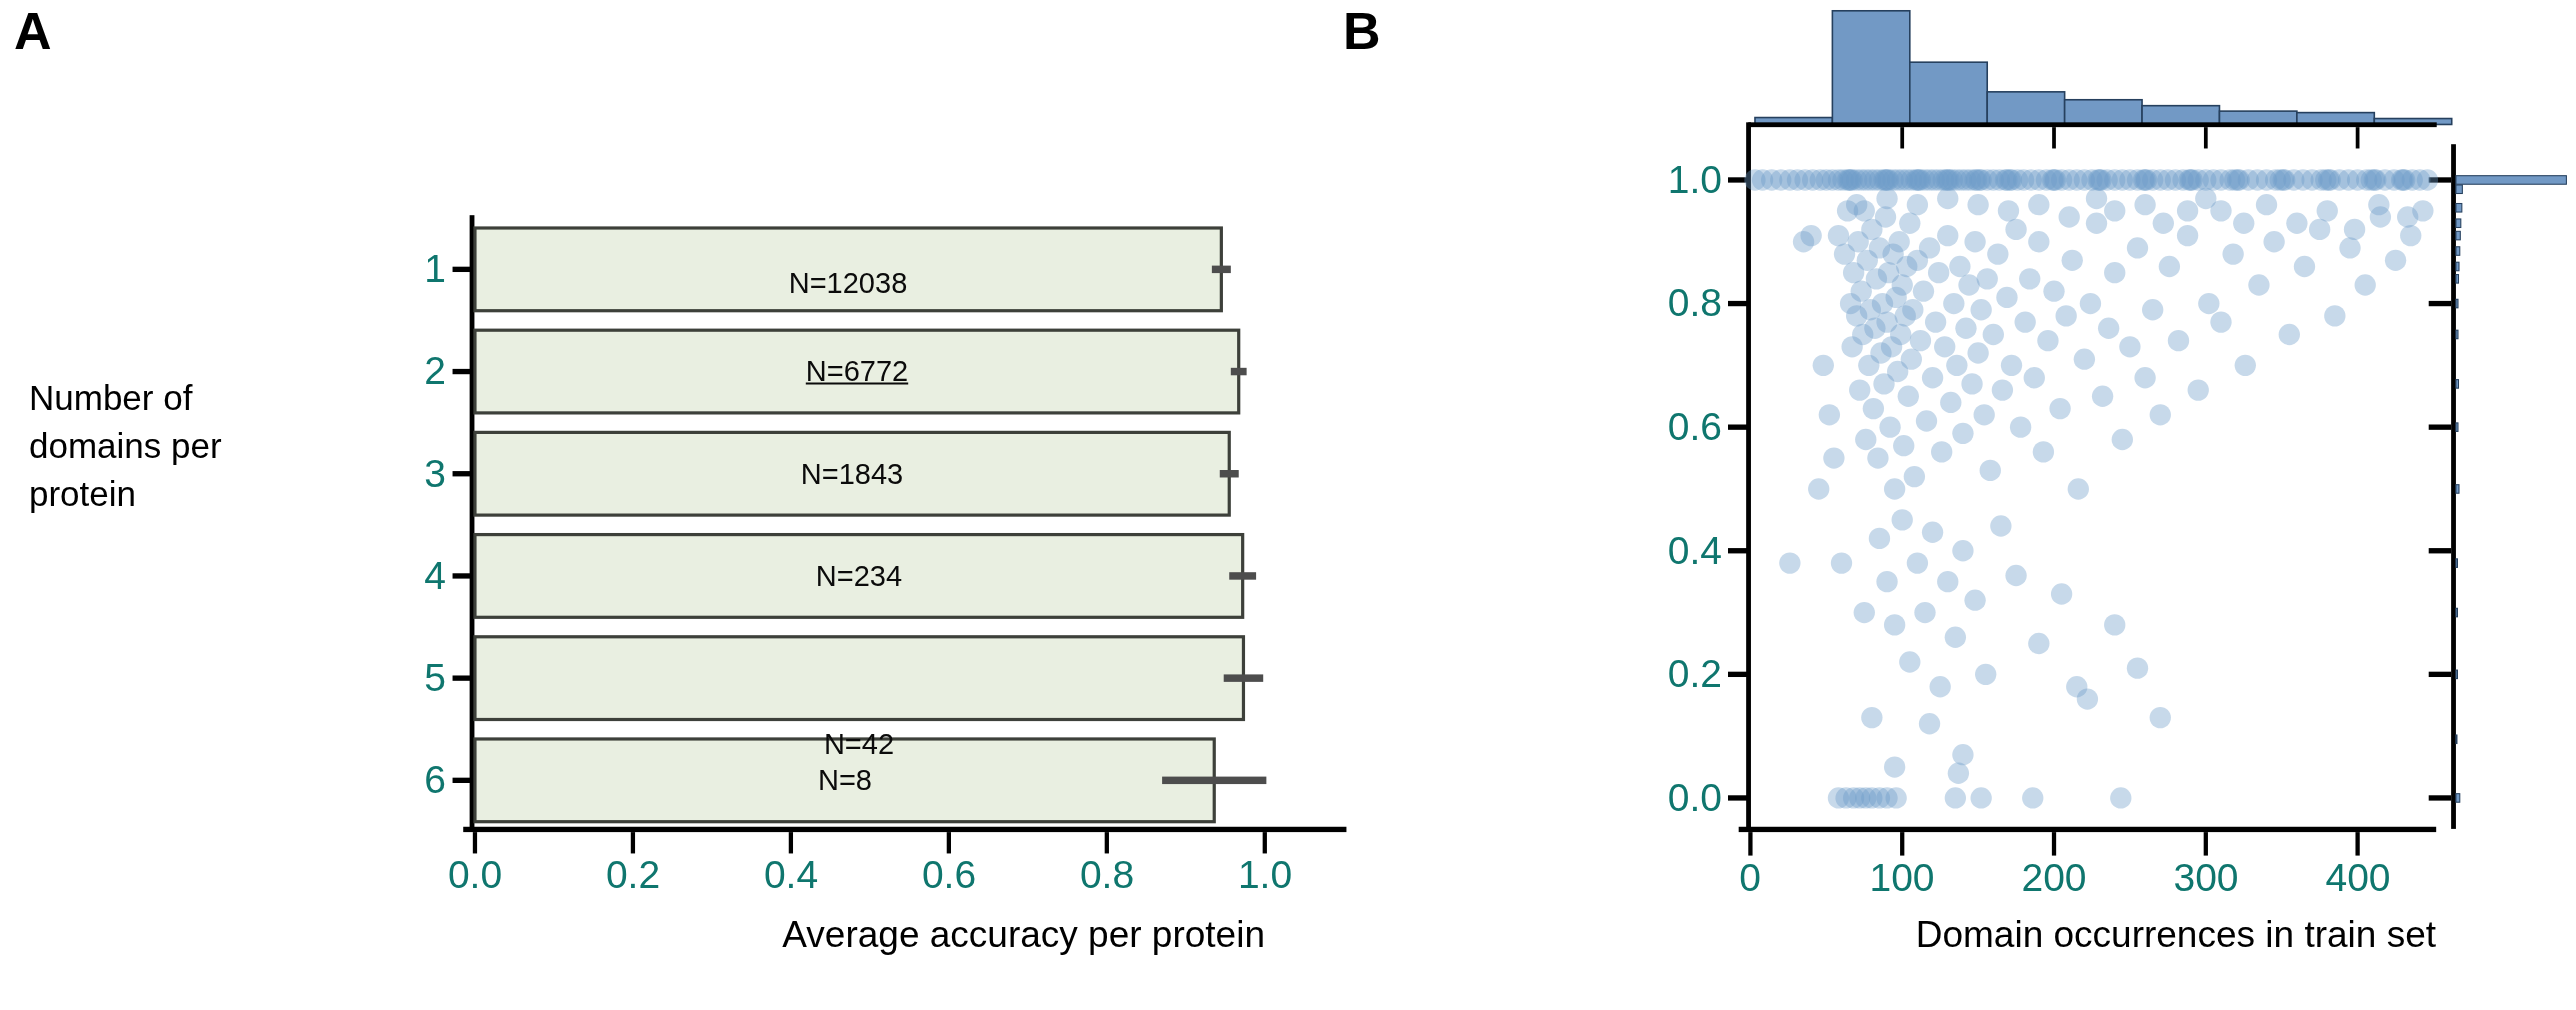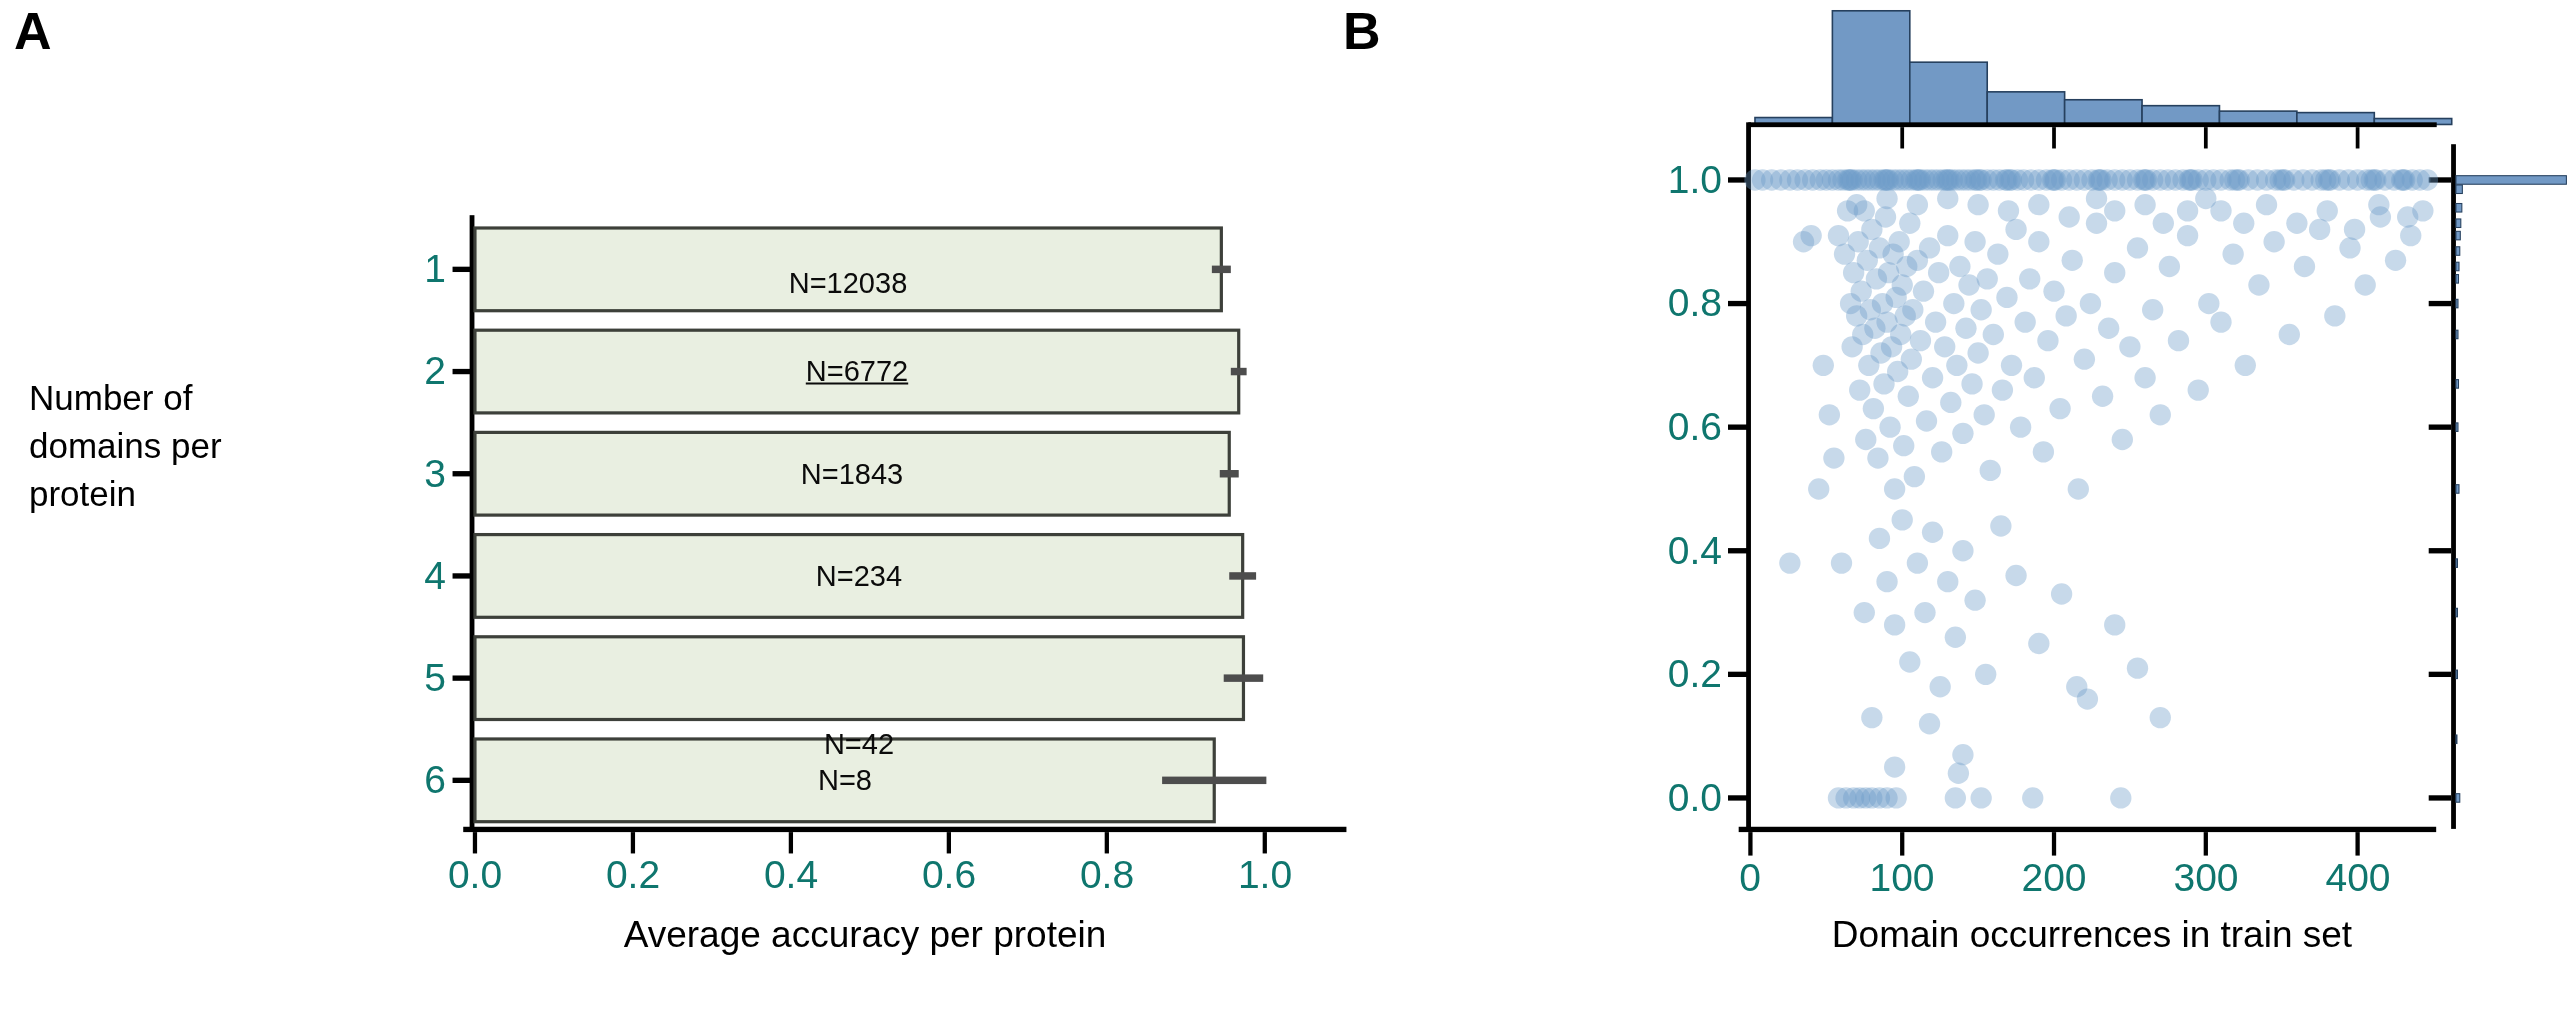--- a/index.html
+++ b/index.html
@@ -10,21 +10,21 @@
     font-family:"Liberation Sans", sans-serif;
     overflow:hidden;
   }
   #plot-svg{position:absolute;left:0;top:0;width:2576px;height:1011px;}
   .letter{position:absolute;font-size:52px;font-weight:bold;color:#000;line-height:1;}
   #letterA{left:14px;top:5.3px;}
   #letterB{left:1343px;top:5.3px;}
   .sidelabel{position:absolute;font-size:35px;line-height:48px;color:#000;}
   #ylabelA{left:29px;top:374px;}
   #ylabelB{left:1336px;top:385px;}
-  .xtitle{position:absolute;text-align:center;font-size:37px;color:#000;white-space:nowrap;}
+  .xtitle{position:absolute;text-align:right;font-size:37px;color:#000;white-space:nowrap;}
   #xtitleA{left:465px;top:914px;width:800px;}
   #xtitleB{left:1748px;top:914px;width:688px;}
   .tick{position:absolute;font-size:39px;color:#0f766e;white-space:nowrap;}
   .nlabel{position:absolute;font-size:29px;color:#0b0b0b;white-space:nowrap;}
   .anch-c{transform:translate(-50%,-50%);}
   .anch-r{transform:translate(-100%,-50%);}
 </style>
 </head>
 <body>
 

